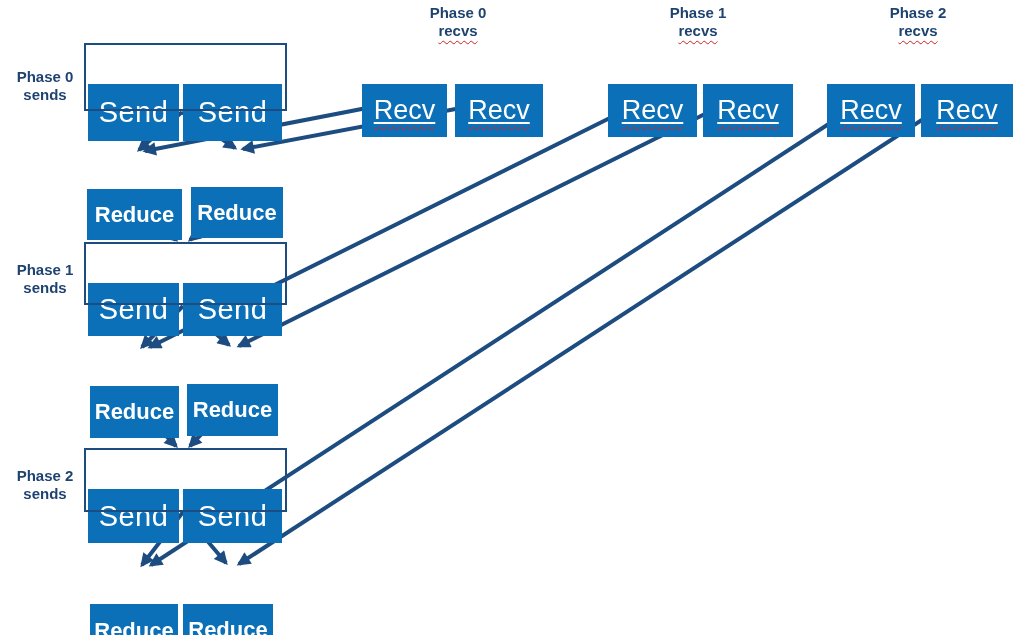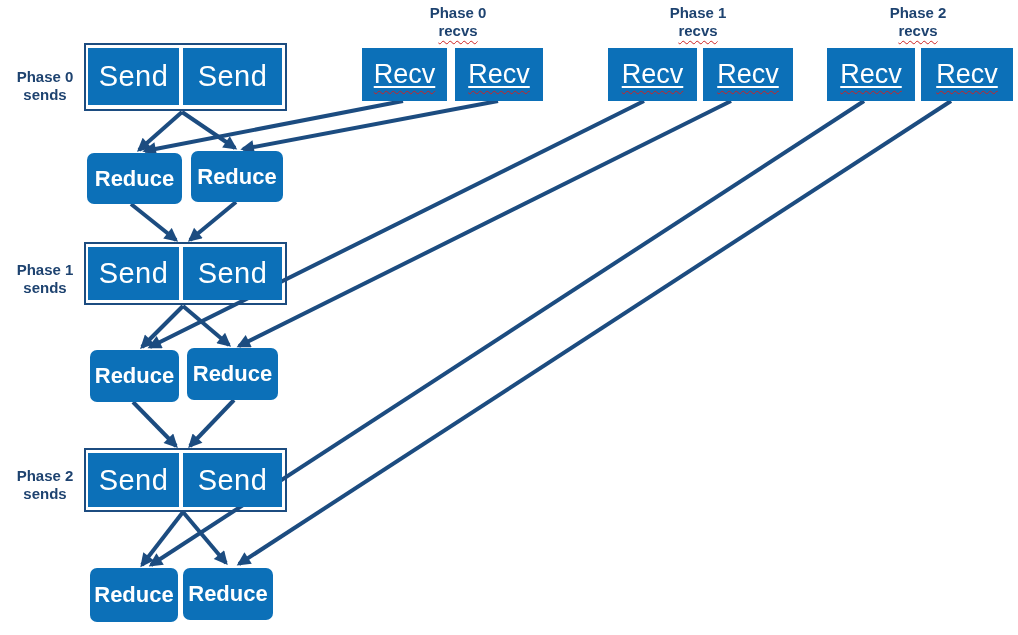--- a/index.html
+++ b/index.html
@@ -16,23 +16,24 @@
 
   .arrows { position: absolute; left: 0; top: 0; width: 1018px; height: 635px; z-index: 1; }
   .arrow { stroke: var(--navy); stroke-width: 4; fill: none; }
 
   .bluebox {
     position: absolute; z-index: 2;
     background: var(--box-blue);
     color: var(--box-text);
     display: flex; align-items: center; justify-content: center;
     text-align: center;
+    margin-top: 36px;
   }
   .send-box   { font-size: 29px; font-weight: 500; letter-spacing: 0.5px; }
-  .reduce-box { font-size: 22px; font-weight: 700; border-radius: 7px; }
+  .reduce-box { font-size: 22px; font-weight: 700; }
   .recv-box   { font-size: 27px; font-weight: 400; }
 
   .outer-rect {
     position: absolute; z-index: 3;
     border: 2px solid var(--navy);
     background: transparent;
     pointer-events: none;
   }
 
   .side-label, .recv-group-label {

